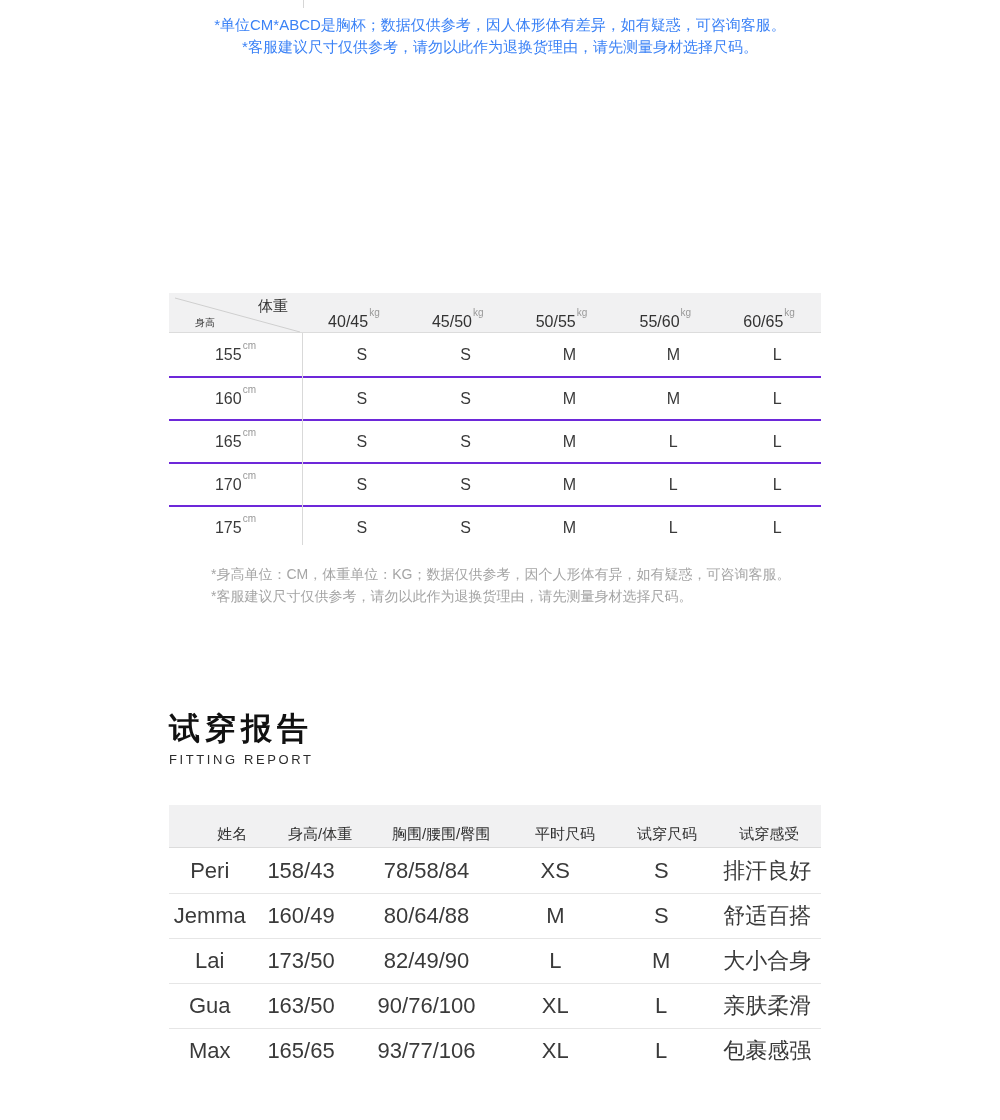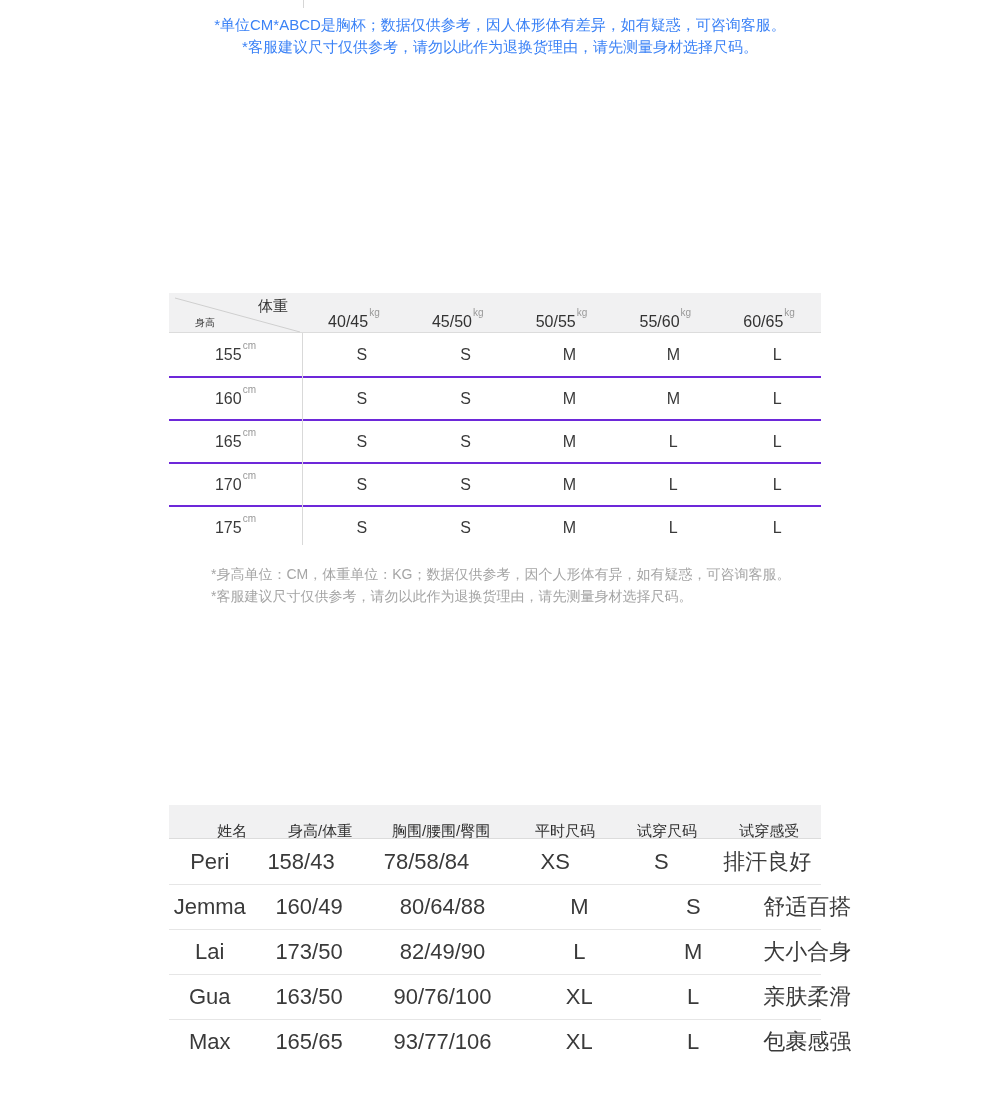--- a/index.html
+++ b/index.html
@@ -44,24 +44,24 @@
   .corner-tr { position:absolute; top:4px; right:14px; font-size:15px; color:#333; }
   .corner-bl { position:absolute; bottom:3px; left:26px; font-size:10px; color:#404040; }
   .hcell { text-align:center; font-size:16px; color:#333;margin-top:17px; }
   .dcell { text-align:center; font-size:16px; color:#3a3a3a; }
   sup.unit { font-size:10px; color:#999; position:relative; top:-5px; margin-left:1px; letter-spacing:0; }
   
   .footnote { position:absolute; left:211px; top:555px; font-size:14px; line-height:22px; color:#a5a5a5;margin-top:8px; }
   
   .table2 { position:absolute; left:169px; top:805px; width:652px; }
   .t2-cols { grid-template-columns:12.5% 15.5% 23% 16.5% 16% 16.5%; }
-  .table2 .thead { height:34px;padding-left:24px; }
+  .table2 .thead { height:43px;padding-left:24px; }
   .table2 .thead .hcell { font-size:15px; color:#2f2f2f; }
   .table2 .trow { height:45px; }
-  .table2 .trow + .trow { border-top:1px solid #e6e6e6;gap:8px; }
+  .table2 .trow + .trow { border-top:1px solid #e6e6e6; }
   .table2 .dcell { font-size:22px; }
 </style>
 </head>
 <body>
 
 <div class="page">
 
   <div class="remnant">
     <span class="mark m0">175</span>
     <span class="vline"></span>
@@ -135,20 +135,24 @@
       <div class="dcell">L</div>
       <div class="dcell">L</div>
     </div>
   </div>
 
   <div class="footnote">
     <div>*身高单位：CM，体重单位：KG；数据仅供参考，因个人形体有异，如有疑惑，可咨询客服。</div>
     <div>*客服建议尺寸仅供参考，请勿以此作为退换货理由，请先测量身材选择尺码。</div>
   </div>
 
+  <div class="title-block tb-fit">
+    <div class="title-cn">试穿报告</div>
+    <div class="title-en">FITTING REPORT</div>
+  </div>
 
   <div class="table2">
     <div class="grid-row t2-cols thead">
       <div class="hcell">姓名</div>
       <div class="hcell">身高/体重</div>
       <div class="hcell">胸围/腰围/臀围</div>
       <div class="hcell">平时尺码</div>
       <div class="hcell">试穿尺码</div>
       <div class="hcell">试穿感受</div>
     </div>

